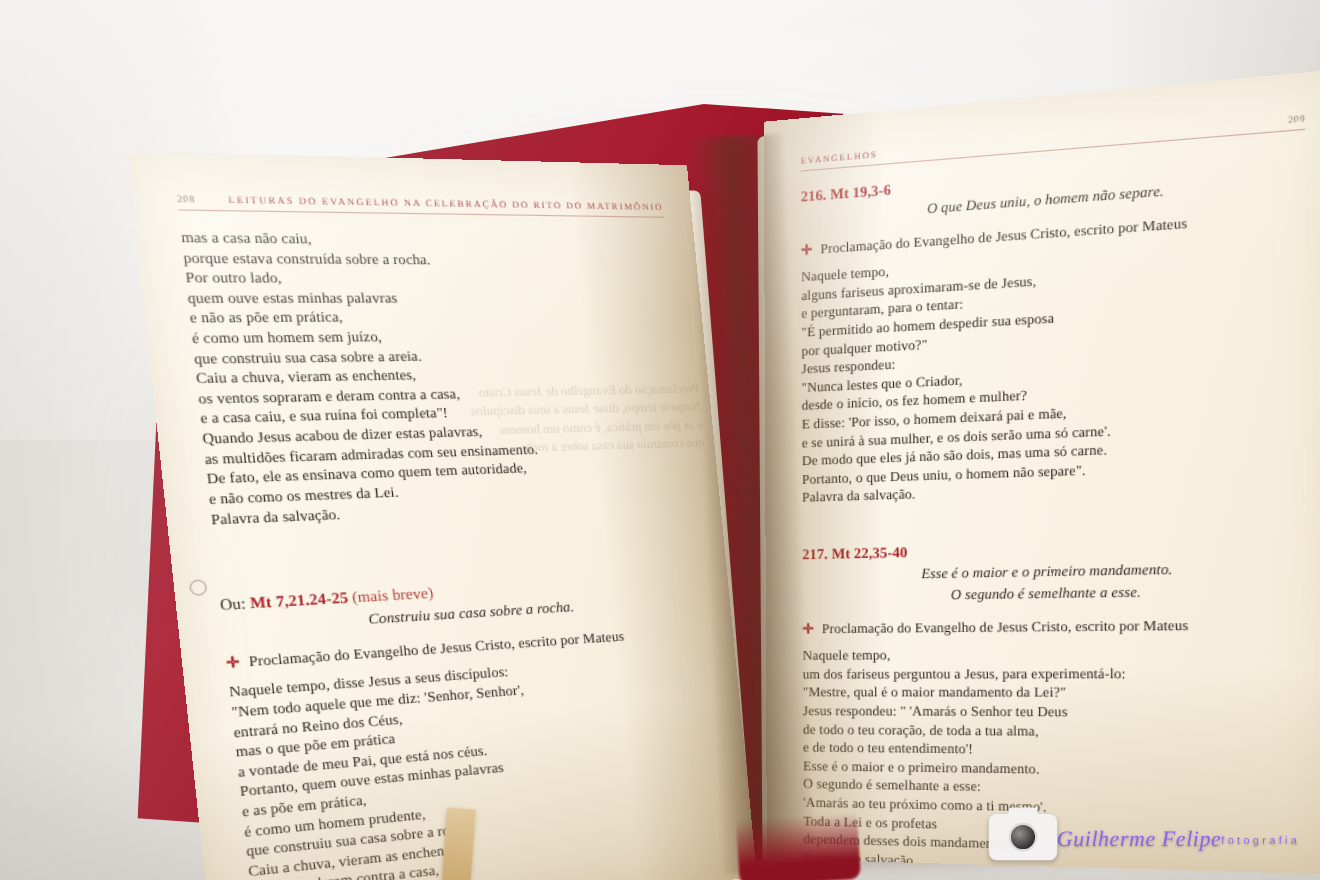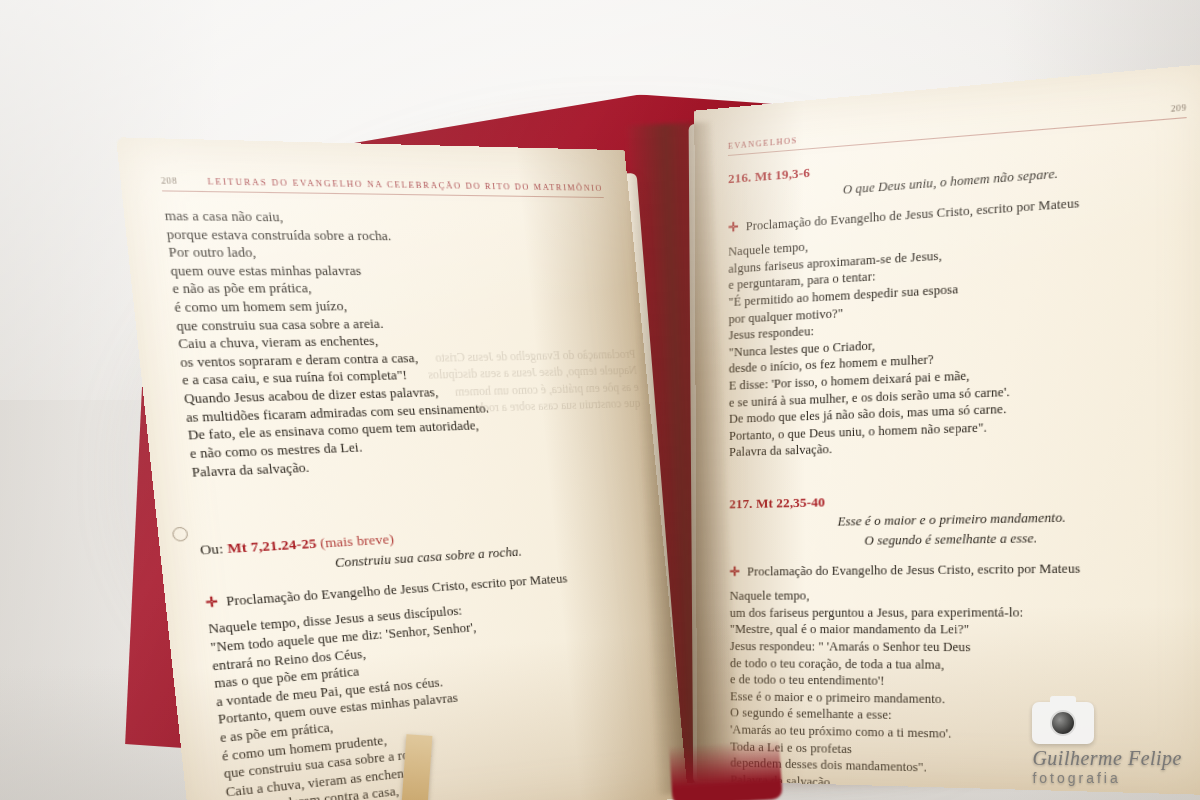--- a/index.html
+++ b/index.html
@@ -289,22 +289,23 @@
     transform: rotate(4deg);
     box-shadow: 0 2px 5px rgba(90,70,40,0.35);
   }
 
   
   .watermark {
     position: absolute;
     right: 18px;
     bottom: 14px;
     display: flex;
-    flex-direction: column;
-    color: #737373;
+    flex-direction: row;
+    align-items: center;
+    color: #8b5cf6;
     text-shadow: 0 1px 3px rgba(0,0,0,0.35);
     opacity: 0.95;
   }
   .wm-cam {
     width: 62px;
     height: 42px;
     background: #f4f4f4;
     border-radius: 7px;
     position: relative;
     box-shadow: 0 2px 5px rgba(0,0,0,0.2);
@@ -329,21 +330,21 @@
   }
   .wm-name {
     font-family: "Liberation Serif", serif;
     font-style: italic;
     font-size: 20px;
     letter-spacing: 0.5px;
     line-height: 1;
   }
   .wm-sub {
     font-family: "Liberation Sans", sans-serif;
-    font-size: 14px;
+    font-size: 10px;
     letter-spacing: 3px;
     margin-top: 2px;
     opacity: 0.9;
   }
 </style>
 </head>
 <body>
 
 <div id="scene">
 

